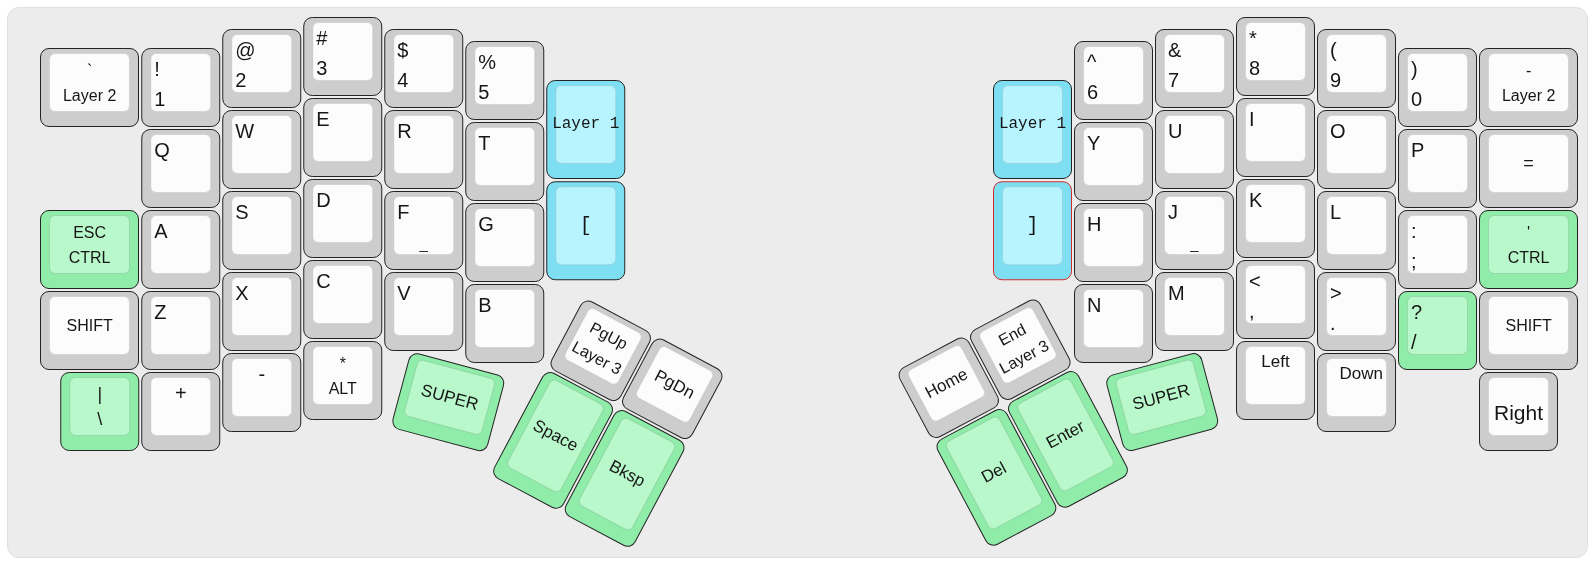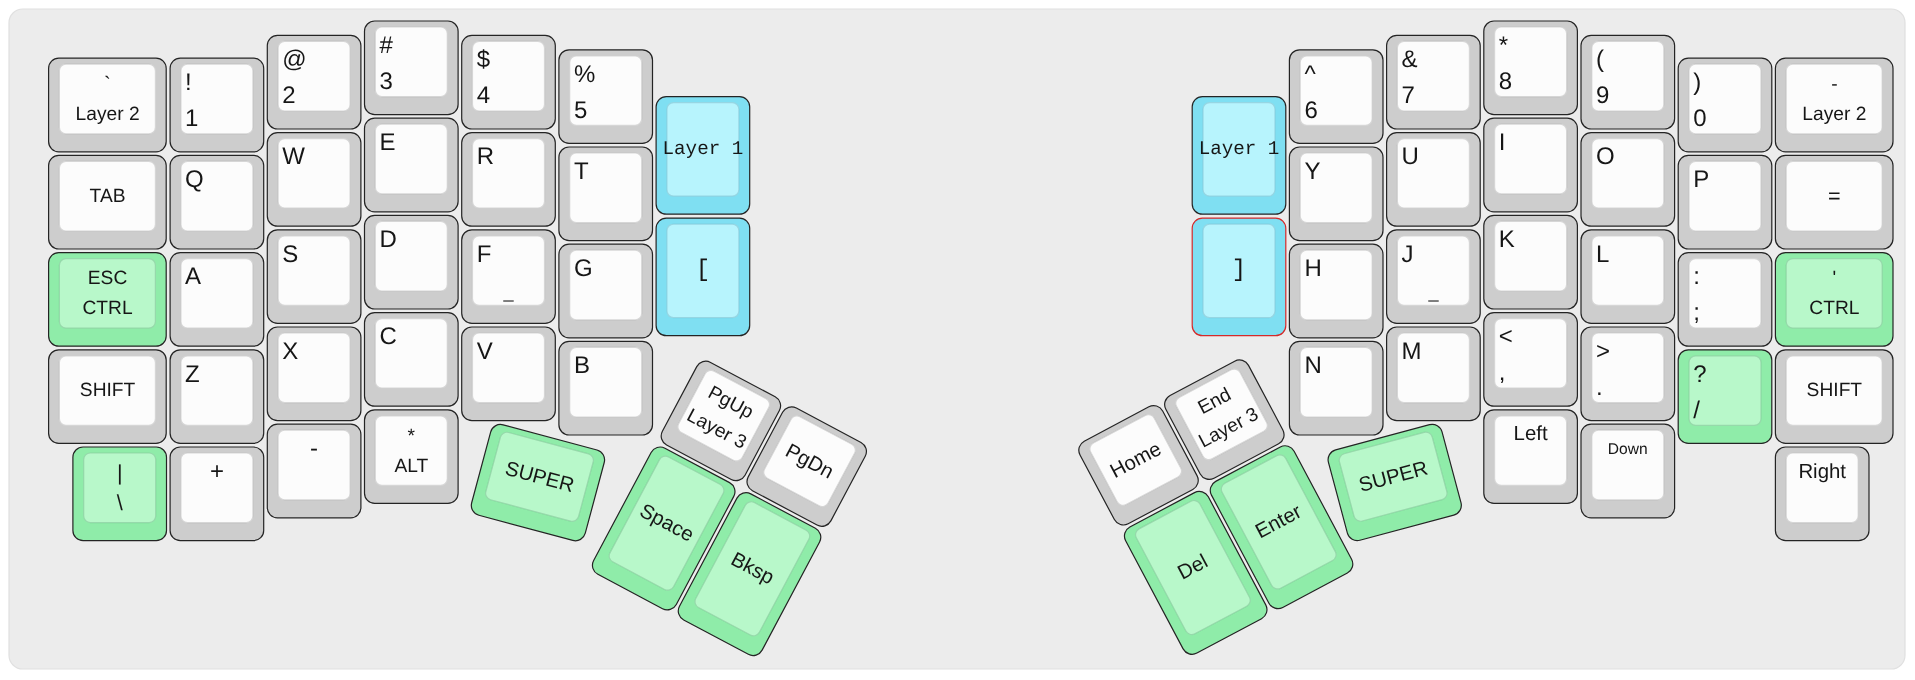--- a/index.html
+++ b/index.html
@@ -55,26 +55,20 @@
 <div id="stage">
   <div id="panel"></div>
   <div id="board">
       <div class="key gray" style="width: 99.25px; height: 79px; transform: translate(0px, 0px) rotate(0deg) translate(40px, 48px);">
         <div class="top"></div>
         <div class="legend mode-center">
           <span>`</span>
           <span>Layer 2</span>
         </div>
       </div>
-      <div class="key gray" style="width: 99.25px; height: 79px; transform: translate(0px, 0px) rotate(0deg) translate(40px, 129px);">
-        <div class="top"></div>
-        <div class="legend mode-center">
-          <span>TAB</span>
-        </div>
-      </div>
       <div class="key green" style="width: 99.25px; height: 79px; transform: translate(0px, 0px) rotate(0deg) translate(40px, 210px);">
         <div class="top"></div>
         <div class="legend mode-center">
           <span>ESC</span>
           <span>CTRL</span>
         </div>
       </div>
       <div class="key gray" style="width: 99.25px; height: 79px; transform: translate(0px, 0px) rotate(0deg) translate(40px, 291px);">
         <div class="top"></div>
         <div class="legend mode-center">
@@ -392,21 +386,21 @@
       </div>
       <div class="key gray" style="width: 79px; height: 79px; transform: translate(0px, 0px) rotate(0deg) translate(1317px, 272px);">
         <div class="top"></div>
         <div class="legend mode-left">
           <span>&gt;</span>
           <span>.</span>
         </div>
       </div>
       <div class="key gray" style="width: 79px; height: 79px; transform: translate(0px, 0px) rotate(0deg) translate(1317px, 353px);">
         <div class="top"></div>
-        <div class="legend mode-top" style="font-size: 13px;">
+        <div class="legend mode-top" style="font-size: 17px; text-align: right;">
           <span>Down</span>
         </div>
       </div>
       <div class="key gray" style="width: 79px; height: 79px; transform: translate(0px, 0px) rotate(0deg) translate(1398px, 48px);">
         <div class="top"></div>
         <div class="legend mode-left">
           <span>)</span>
           <span>0</span>
         </div>
       </div>
@@ -451,21 +445,21 @@
         </div>
       </div>
       <div class="key gray" style="width: 99.25px; height: 79px; transform: translate(0px, 0px) rotate(0deg) translate(1479px, 291px);">
         <div class="top"></div>
         <div class="legend mode-center">
           <span>SHIFT</span>
         </div>
       </div>
       <div class="key gray" style="width: 79px; height: 79px; transform: translate(0px, 0px) rotate(0deg) translate(1479px, 372px);">
         <div class="top"></div>
-        <div class="legend mode-top" style="font-size: 17px;">
+        <div class="legend mode-top" style="font-size: 21px; margin-top: 20px;">
           <span>Right</span>
         </div>
       </div>
       <div class="key gray" style="width: 79px; height: 79px; transform: translate(894px, 371px) rotate(-28deg) translate(1px, 1px);">
         <div class="top"></div>
         <div class="legend mode-center" style="font-size: 17px;">
           <span>Home</span>
         </div>
       </div>
       <div class="key gray" style="width: 79px; height: 79px; transform: translate(894px, 371px) rotate(-28deg) translate(82px, 1px);">

